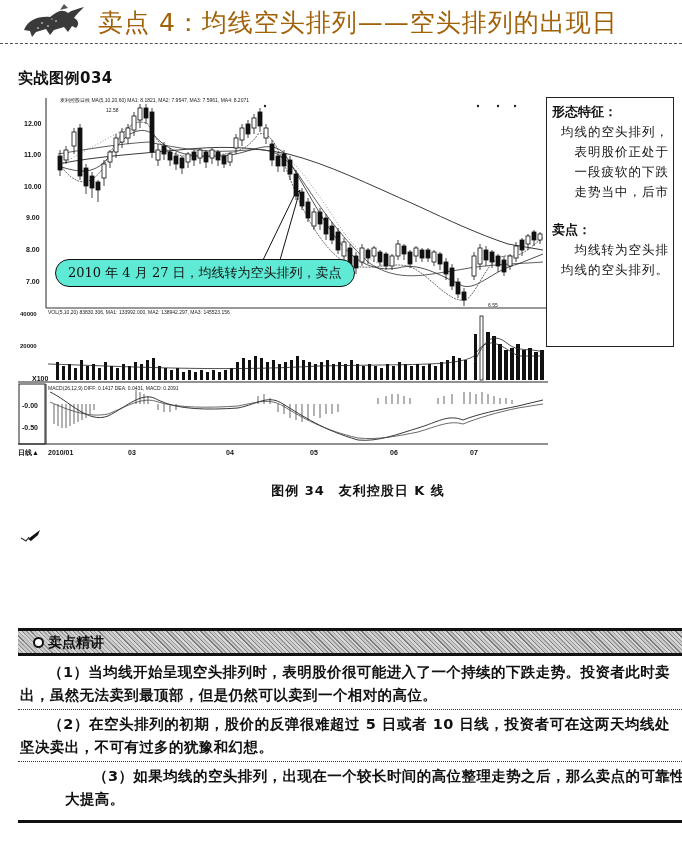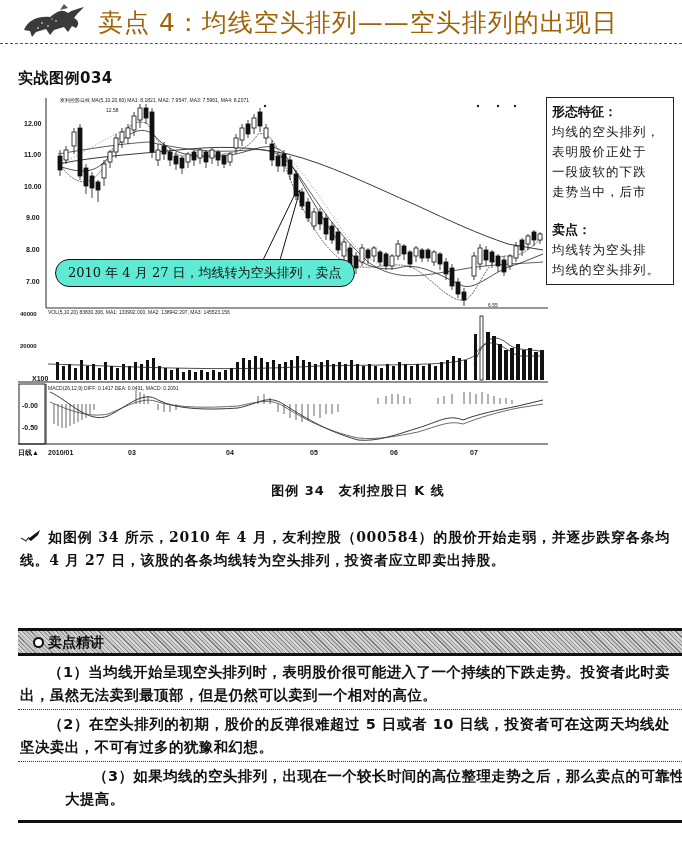--- a/index.html
+++ b/index.html
@@ -9,23 +9,23 @@
   .header { position: absolute; left: 0; top: 0; width: 682px; height: 46px; }
   .bull-logo { position: absolute; left: 16px; top: 4px; width: 78px; height: 34px; }
   .section-title { position: absolute; left: 98px; top: 6px; font-size: 25px; font-weight: normal; letter-spacing: 1px; color: #a16207; white-space: nowrap; }
   .header-rule { position: absolute; left: 0; top: 43px; width: 682px; height: 0; border-top: 1px dashed #555; }
 
   .example-label { position: absolute; left: 18px; top: 69px; font-size: 15px; font-weight: bold; color: #111; letter-spacing: 0.5px; }
 
   .chart-wrap { position: absolute; left: 18px; top: 94px; width: 530px; height: 372px; }
   .chart-svg { position: absolute; left: 0; top: 0; }
 
-  .side-box { position: absolute; left: 546px; top: 97px; width: 128px; height: 188px; border: 1.5px solid #222; background: #fff; padding: 4px 4px 4px 5px; }
+  .side-box { position: absolute; left: 546px; top: 97px; width: 128px; height: 250px; border: 1.5px solid #222; background: #fff; padding: 4px 4px 4px 5px; }
   .side-box .heading { font-size: 13px; font-weight: bold; line-height: 20px; }
-  .side-box .body { font-size: 12.5px; line-height: 20px; letter-spacing: 1px; }
+  .side-box .body { font-size: 12.5px; line-height: 20px; letter-spacing: 1px; text-align: right; }
   .side-box .gap { height: 18px; }
 
   .callout { position: absolute; left: 55px; top: 259px; height: 28px; border: 1.5px solid #111; border-radius: 14px; background: #5eead4; padding: 0 12px; font-family: "DejaVu Serif", serif; font-size: 13px; line-height: 25px; white-space: nowrap; }
 
   .figure-caption { position: absolute; left: 17px; top: 482px; width: 682px; text-align: center; font-size: 13px; font-weight: bold; letter-spacing: 1px; }
 
   .intro-para { position: absolute; left: 20px; top: 526px; width: 650px; font-family: "DejaVu Serif", serif; font-size: 14px; font-weight: bold; line-height: 23px; letter-spacing: 0.6px; text-align: justify; }
   .pen-icon { display: inline-block; width: 22px; height: 14px; vertical-align: -1px; margin-right: 6px; }
 
   .analysis-band { position: absolute; left: 18px; top: 628px; width: 664px; height: 28px; border-top: 3px solid #111; border-bottom: 3px solid #111;
@@ -454,21 +454,21 @@
   <div class="body">均线转为空头排</div>
   <div class="body">均线的空头排列。</div>
 </div>
 
 <div class="figure-caption">图例 34　友利控股日 K 线</div>
 
 <div class="intro-para">
   <svg class="pen-icon" viewBox="0 0 22 14">
     <path d="M1 9 L6 12 L9 8" fill="none" stroke="#333" stroke-width="1.2"></path>
     <path d="M8 10 L20 1 L18 6 L11 12 Z" fill="#111"></path>
-  </svg><span>如图例 34 所示，2010 年 4 月，友利控股（000584）的股价开始走弱，并逐步跌穿各条均线。4 月 27 日，该股的各条均线转为空头排列，投资者应立即卖出持股。</span>
+  </svg>
 </div>
 
 <div class="analysis-band">
   <div class="analysis-title"><span class="circle-icon"></span><span>卖点精讲</span></div>
 </div>
 
 <div class="point point-1"><span class="indent"></span><span>（1）当均线开始呈现空头排列时，表明股价很可能进入了一个持续的下跌走势。投资者此时卖出，虽然无法卖到最顶部，但是仍然可以卖到一个相对的高位。</span></div>
 <div class="dotted-sep sep-1"></div>
 <div class="point point-2"><span class="indent"></span><span>（2）在空头排列的初期，股价的反弹很难超过 5 日或者 10 日线，投资者可在这两天均线处坚决卖出，不可有过多的犹豫和幻想。</span></div>
 <div class="dotted-sep sep-2"></div>

